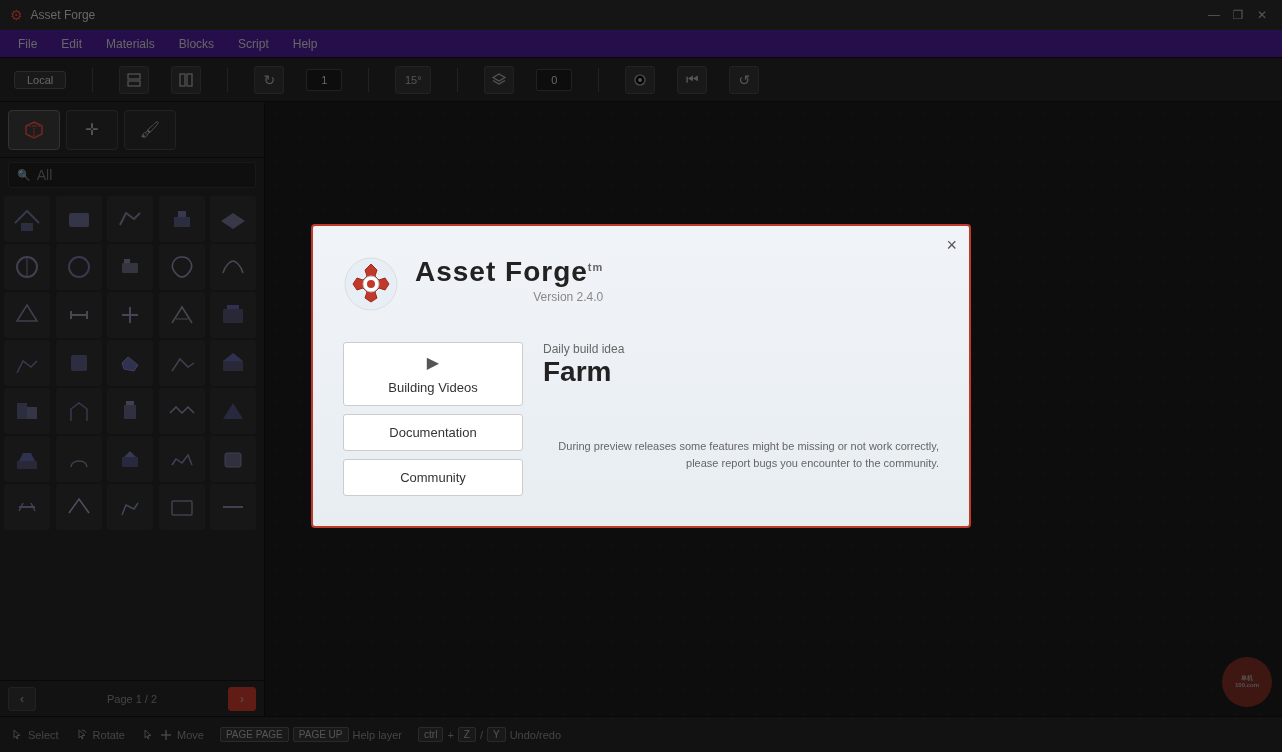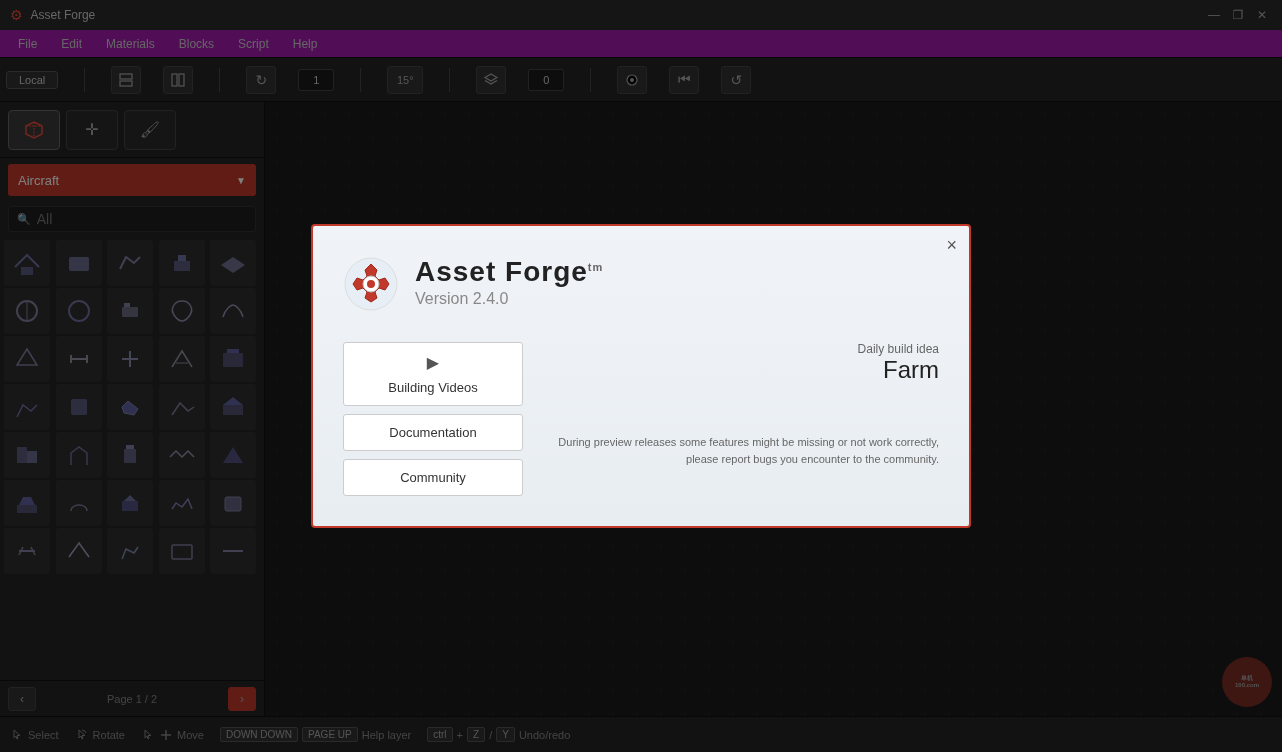--- a/index.html
+++ b/index.html
@@ -34,42 +34,42 @@
     }
     #title-bar .window-controls span {
       width: 20px; height: 20px;
       display: flex; align-items: center; justify-content: center;
       font-size: 12px; color: #aaa; cursor: pointer;
     }
 
     
     #menu-bar {
       height: 28px;
-      background: #a21caf;
+      background: #4c1d95;
       display: flex;
       align-items: center;
       padding: 0 8px;
       gap: 4px;
       border-bottom: 1px solid #111;
     }
     #menu-bar .menu-item {
       padding: 2px 10px;
       font-size: 12px;
       color: #ccc;
       cursor: pointer;
       border-radius: 2px;
     }
 
     
     #toolbar {
       height: 44px;
       background: #252525;
       display: flex;
       align-items: center;
-      padding: 0 6px;
+      padding: 0 14px;
       gap: 22px;
       border-bottom: 1px solid #111;
     }
     .toolbar-btn {
       width: 30px; height: 28px;
       background: #333;
       border: 1px solid #444;
       border-radius: 3px;
       display: flex; align-items: center; justify-content: center;
       cursor: pointer;
@@ -289,40 +289,41 @@
       background: none;
       border: none;
       line-height: 1;
     }
 
     #dialog-header {
       display: flex;
       align-items: flex-start;
       gap: 16px;
       margin-bottom: 30px;
+      text-align: right;
     }
 
     #dialog-logo {
       width: 56px; height: 56px;
       flex-shrink: 0;
     }
 
     #dialog-title-block h1 {
       font-size: 28px;
       font-weight: 700;
       color: #222;
       letter-spacing: 1px;
     }
     #dialog-title-block h1 span.tm {
       font-size: 11px;
       vertical-align: super;
       color: #666;
     }
     #dialog-title-block .version {
-      font-size: 16px;
+      font-size: 12px;
       color: #888;
       margin-top: 2px;
     }
 
     #dialog-body {
       display: flex;
       gap: 20px;
     }
 
     #dialog-buttons {
@@ -348,30 +349,30 @@
       gap: 8px;
       flex-direction: column;
     }
     .dialog-btn .btn-icon { font-size: 16px; color: #555; }
 
     #dialog-right {
       flex: 1;
     }
 
     .daily-build {
-      text-align: right;
+      text-align: left;
       margin-bottom: 16px;
     }
     .daily-build .label {
       font-size: 12px;
       color: #666;
     }
     .daily-build .value {
-      font-size: 24px;
-      font-weight: 400;
+      font-size: 28px;
+      font-weight: 700;
       color: #222;
     }
 
     .preview-notice {
       font-size: 11px;
       color: #666;
       line-height: 1.5;
       text-align: right;
       margin-top: 50px;
     }
@@ -464,24 +465,20 @@
       <div class="tool-btn active">
         <svg width="22" height="22" viewBox="0 0 22 22" fill="none">
           <path d="M11 3L19 7V15L11 19L3 15V7L11 3Z" stroke="#e74c3c" stroke-width="1.5" fill="none"></path>
           <path d="M11 3L11 19M3 7L19 7" stroke="#e74c3c" stroke-width="1" stroke-dasharray="2 1"></path>
         </svg>
       </div>
       <div class="tool-btn">✛</div>
       <div class="tool-btn">🖌</div>
     </div>
 
-    <div id="category-dropdown">
-      <span>Aircraft</span>
-      <span class="chevron">▼</span>
-    </div>
 
     <div id="search-box">
       <span class="search-icon">🔍</span>
       <input type="text" placeholder="All" style="">
     </div>
 
     <div id="asset-grid">
 
       <div class="asset-item">
           <svg viewBox="0 0 32 32" fill="none">
@@ -711,21 +708,21 @@
   <div class="status-item">
     <svg width="14" height="14" viewBox="0 0 14 14" fill="none">
         <path d="M4 2L4 10L6 8L7 11L8 10.5L7 7.5L10 7.5Z" stroke="#888" stroke-width="1" fill="none"></path>
       </svg>
     <svg width="14" height="14" viewBox="0 0 14 14" fill="none">
         <path d="M7 2 L7 12 M2 7 L12 7" stroke="#888" stroke-width="1.5"></path>
       </svg>
     <span>Move</span>
   </div>
   <div class="status-item">
-    <span class="status-key">DOWN DOWN</span>
+    <span class="status-key">PAGE PAGE</span>
     <span class="status-key">PAGE UP</span>
     <span>Help layer</span>
   </div>
   <div class="status-item">
     <span class="status-key">ctrl</span>
     <span style="font-size:11px;color:#888;">+</span>
     <span class="status-key">Z</span>
     <span style="font-size:11px;color:#888;">/</span>
     <span class="status-key">Y</span>
     <span>Undo/redo</span>

